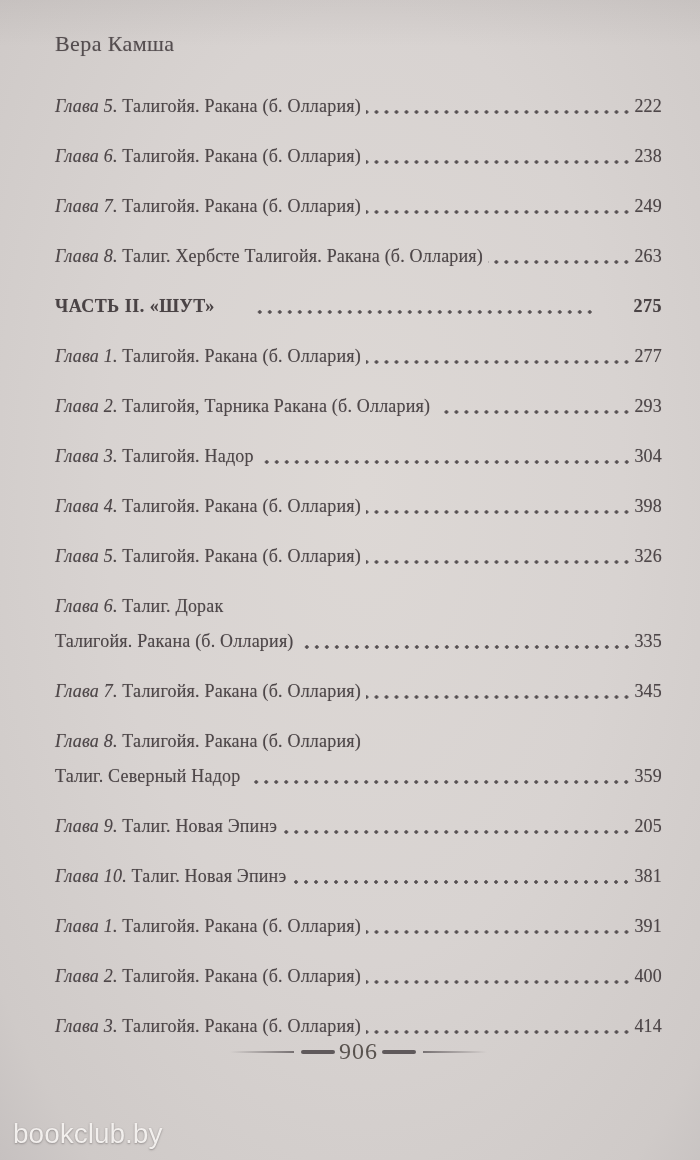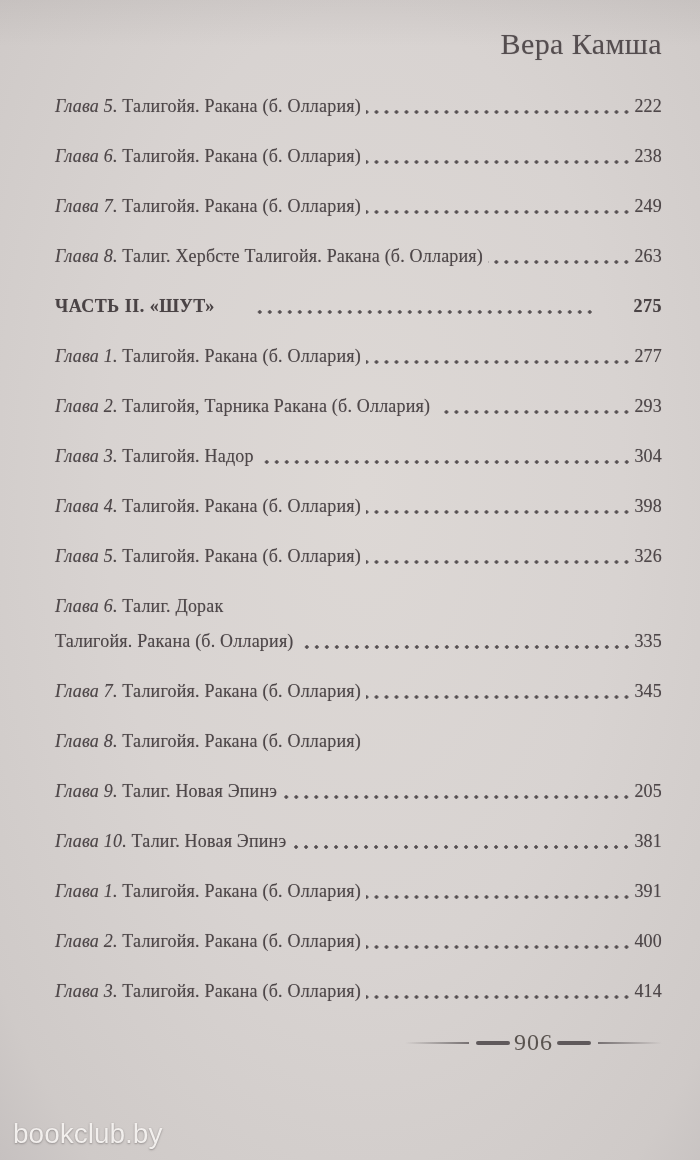--- a/index.html
+++ b/index.html
@@ -14,22 +14,22 @@
       linear-gradient(to bottom, rgba(120,114,114,0.10) 0%, rgba(120,114,114,0) 4%),
       radial-gradient(ellipse at 52% 42%, #ddd8d5 0%, #d8d3d1 50%, #cfcac8 88%, #c6c1c0 100%);
   }
   .page {
     position: absolute;
     inset: 0;
     padding: 32px 38px 0 55px;
     box-sizing: border-box;
   }
   .author-header {
-    text-align: right;
-    font-size: 30px;
+    text-align: left;
+    font-size: 22px;
     line-height: 24px;
     letter-spacing: 0.4px;
     color: #544d4f;
     text-shadow: 0 0 1px rgba(84,77,79,0.35);
   }
   .toc-list { margin-top: 38px; }
   .toc-row {
     display: flex;
     align-items: baseline;
     margin-top: 26px;
@@ -57,23 +57,22 @@
     background-image: radial-gradient(circle, #544e50 1.5px, rgba(84,78,80,0) 1.9px);
     background-size: 10px 6px;
     background-repeat: repeat-x;
     background-position: right center;
   }
   .page-num {
     text-align: left;
     white-space: pre;
   }
   .footer {
-    margin-top: 26px;
     display: flex;
-    justify-content: flex-end;
+    justify-content: center;
     align-items: center;
     gap: 4px;
     color: #59534f;
     font-size: 24px;
     letter-spacing: 1px;
   }
   .rule { display: flex; align-items: center; gap: 7px; }
   .rule-thin {
     width: 64px; height: 2px;
     background: linear-gradient(to right, rgba(95,89,91,0), rgba(95,89,91,0.8));
@@ -177,20 +176,26 @@
       <div class="toc-row row-chapter">
     <span class="toc-prefix">Глава 7.</span>
     <span class="toc-text"> Талигойя. Ракана (б. Оллария)</span>
     <span class="dot-leader"></span>
     <span class="page-num">345</span>
   </div>
       <div class="toc-row row-chapter-first">
     <span class="toc-prefix">Глава 8.</span>
     <span class="toc-text"> Талигойя. Ракана (б. Оллария)</span>
 
+  </div>
+      <div class="toc-row row-continuation">
+
+    <span class="toc-text">Талиг. Северный Надор </span>
+    <span class="dot-leader"></span>
+    <span class="page-num">359</span>
   </div>
       <div class="toc-row row-chapter">
     <span class="toc-prefix">Глава 9.</span>
     <span class="toc-text"> Талиг. Новая Эпинэ</span>
     <span class="dot-leader"></span>
     <span class="page-num">205</span>
   </div>
       <div class="toc-row row-chapter">
     <span class="toc-prefix">Глава 10.</span>
     <span class="toc-text"> Талиг. Новая Эпинэ</span>

